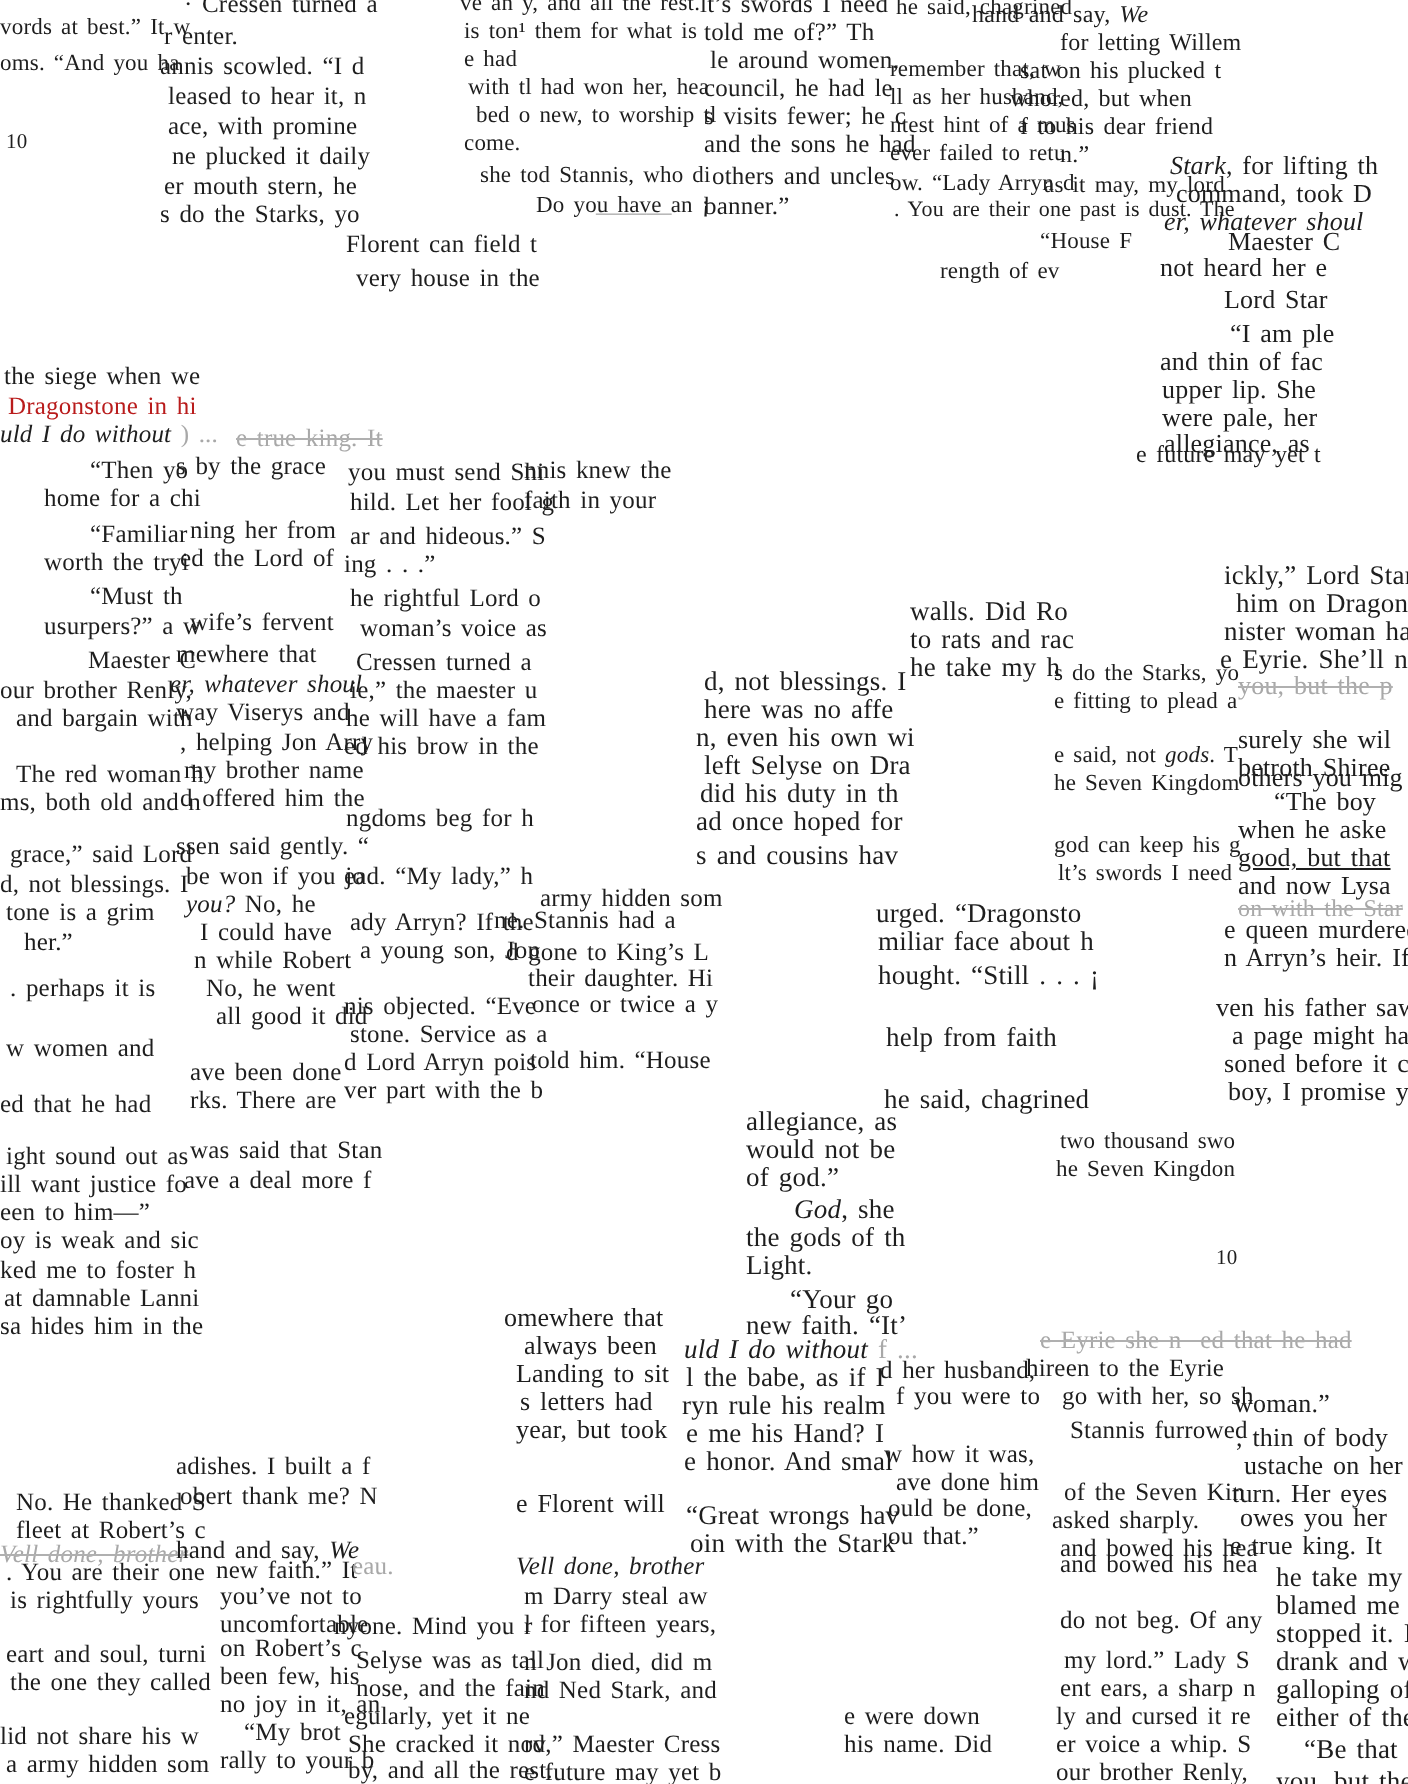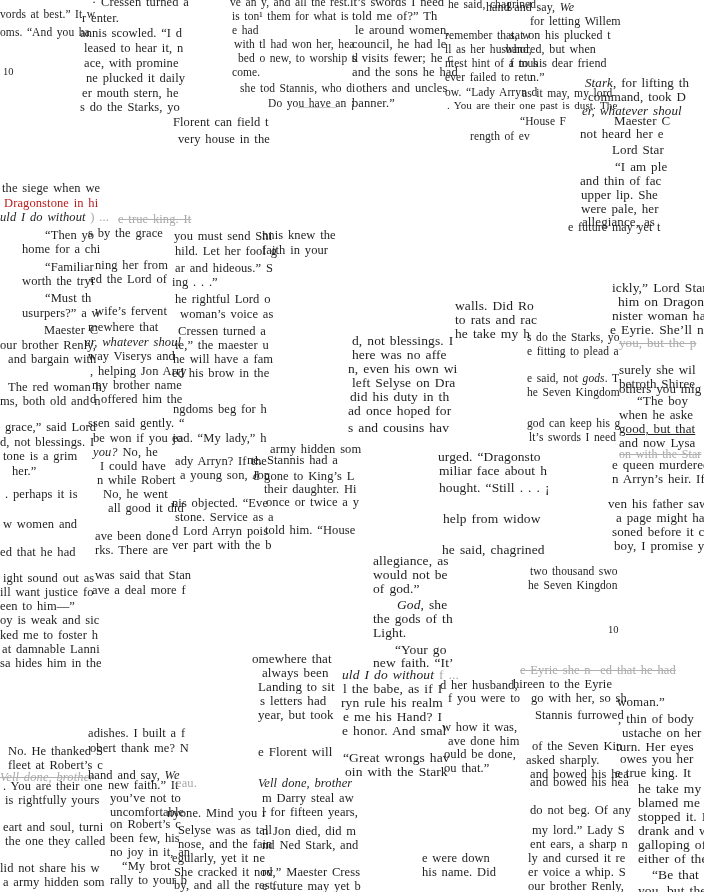--- a/index.html
+++ b/index.html
@@ -160,21 +160,21 @@
     <div class="ln" style="left: 352px; top: 334px; font-size: 13.5px; color: rgb(30, 30, 30);"><span>d, not blessings. I</span></div>
     <div class="ln" style="left: 352px; top: 348px; font-size: 13.5px; color: rgb(30, 30, 30);"><span>here was no affe</span></div>
     <div class="ln" style="left: 348px; top: 362px; font-size: 13.5px; color: rgb(30, 30, 30);"><span>n, even his own wi</span></div>
     <div class="ln" style="left: 352px; top: 376px; font-size: 13.5px; color: rgb(30, 30, 30);"><span>left Selyse on Dra</span></div>
     <div class="ln" style="left: 350px; top: 390px; font-size: 13.5px; color: rgb(30, 30, 30);"><span>did his duty in th</span></div>
     <div class="ln" style="left: 348px; top: 404px; font-size: 13.5px; color: rgb(30, 30, 30);"><span>ad once hoped for</span></div>
     <div class="ln" style="left: 348px; top: 421px; font-size: 13.5px; color: rgb(30, 30, 30);"><span>s and cousins hav</span></div>
     <div class="ln" style="left: 438px; top: 450px; font-size: 13.5px; color: rgb(30, 30, 30);"><span>urged. “Dragonsto</span></div>
     <div class="ln" style="left: 439px; top: 464px; font-size: 13.5px; color: rgb(30, 30, 30);"><span>miliar face about h</span></div>
     <div class="ln" style="left: 439px; top: 481px; font-size: 13.5px; color: rgb(30, 30, 30);"><span>hought. “Still . . . ¡</span></div>
-    <div class="ln" style="left: 443px; top: 512px; font-size: 13.5px; color: rgb(30, 30, 30);"><span>help from widow</span></div>
+    <div class="ln" style="left: 443px; top: 512px; font-size: 13.5px; color: rgb(30, 30, 30);"><span>help from faith</span></div>
     <div class="ln" style="left: 442px; top: 543px; font-size: 13.5px; color: rgb(30, 30, 30);"><span>he said, chagrined</span></div>
     <div class="ln" style="left: 373px; top: 554px; font-size: 13.5px; color: rgb(30, 30, 30);"><span>allegiance, as</span></div>
     <div class="ln" style="left: 373px; top: 568px; font-size: 13.5px; color: rgb(30, 30, 30);"><span>would not be</span></div>
     <div class="ln" style="left: 373px; top: 582px; font-size: 13.5px; color: rgb(30, 30, 30);"><span>of god.”</span></div>
     <div class="ln" style="left: 397px; top: 598px; font-size: 13.5px; color: rgb(30, 30, 30);"><span class="it">God</span><span>, she</span></div>
     <div class="ln" style="left: 373px; top: 612px; font-size: 13.5px; color: rgb(30, 30, 30);"><span>the gods of th</span></div>
     <div class="ln" style="left: 373px; top: 626px; font-size: 13.5px; color: rgb(30, 30, 30);"><span>Light.</span></div>
     <div class="ln" style="left: 395px; top: 643px; font-size: 13.5px; color: rgb(30, 30, 30);"><span>“Your go</span></div>
     <div class="ln" style="left: 373px; top: 656px; font-size: 13.5px; color: rgb(30, 30, 30);"><span>new faith. “It’</span></div>
     <div class="ln" style="left: 342px; top: 668px; font-size: 13.5px; color: rgb(30, 30, 30);"><span class="it">uld I do without </span><span class="faint">f ...</span></div>

